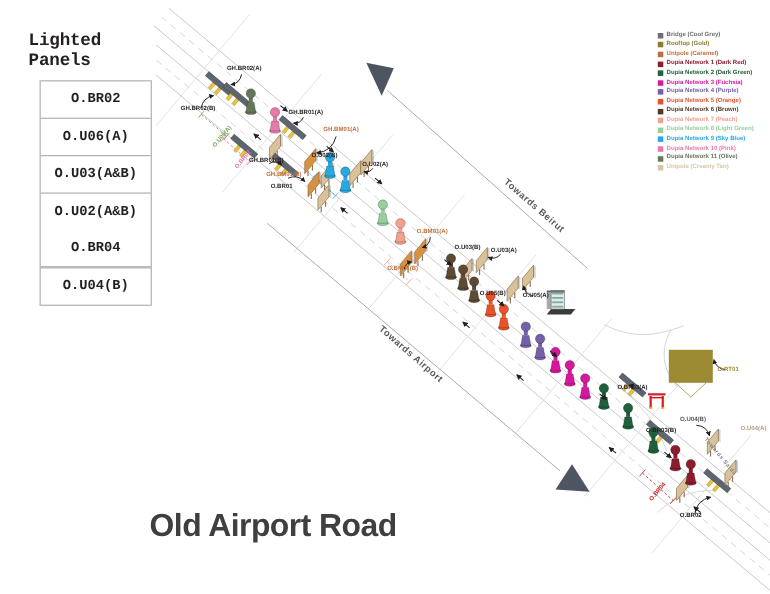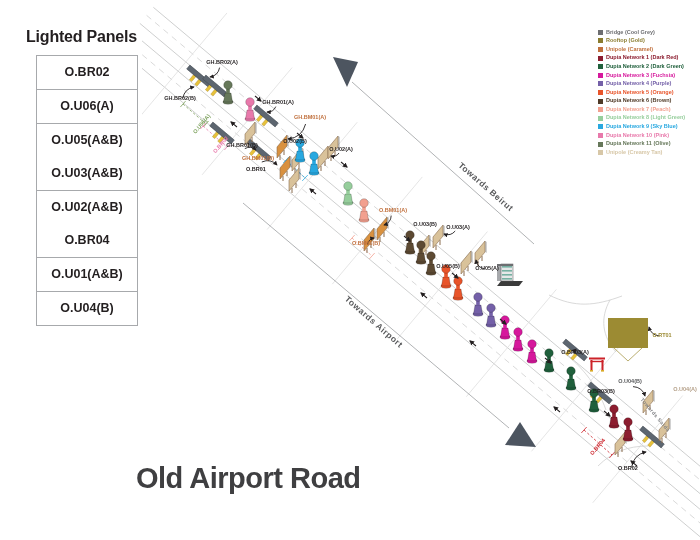--- a/index.html
+++ b/index.html
@@ -1,19 +1,19 @@
 <!DOCTYPE html>
 <html><head>
 <meta charset="utf-8">
 <style>
   html,body{margin:0;padding:0;background:#fff;width:700px;height:540px;overflow:hidden;
     font-family:"Liberation Sans", sans-serif;}
   #stage{position:relative;width:700px;height:540px;background:#fff;}
   #map-svg{position:absolute;left:0;top:0;z-index:1;}
-  .sidebar{position:absolute;left:24px;top:28px;width:118px;z-index:3;background:#fff;}
+  .sidebar{position:absolute;left:24px;top:28px;width:118px;z-index:3;background:#fff;font-family:Liberation Mono, monospace;}
   .sidebar-title{font-size:16px;font-weight:bold;color:#231f20;margin:0 0 9px 2px;letter-spacing:-0.2px;}
   .panel-list{margin-left:12px;width:100px;border:1px solid #a7a9ac;border-width:0 1px;}
   .panel-group{border-top:1px solid #a7a9ac;}
   .panel-group:last-child{border-bottom:1px solid #a7a9ac;}
   .panel-item{height:33px;line-height:33px;text-align:center;font-size:12.5px;font-weight:bold;
     color:#231f20;white-space:nowrap;}
   .legend{position:absolute;left:598px;top:28px;width:100px;z-index:3;}
   .legend-row{display:flex;align-items:center;height:8.6px;}
   .legend-swatch{width:5px;height:5px;flex:0 0 5px;margin-right:3px;}
   .legend-label{font-size:5.5px;font-weight:bold;line-height:1;white-space:nowrap;}
@@ -442,29 +442,27 @@
   <div class="sidebar">
     <div class="sidebar-title">Lighted Panels</div>
     <div class="panel-list">
         <div class="panel-group">
           <div class="panel-item">O.BR02</div>
         </div>
         <div class="panel-group">
           <div class="panel-item">O.U06(A)</div>
         </div>
         <div class="panel-group">
-          <div class="panel-item">O.U05(A&amp;B)</div>
           <div class="panel-item">O.U03(A&amp;B)</div>
         </div>
         <div class="panel-group">
           <div class="panel-item">O.U02(A&amp;B)</div>
           <div class="panel-item">O.BR04</div>
         </div>
         <div class="panel-group">
-          <div class="panel-item">O.U01(A&amp;B)</div>
         </div>
         <div class="panel-group">
           <div class="panel-item">O.U04(B)</div>
         </div>
       </div>
   </div>
 
   <div class="legend">
       <div class="legend-row">
         <span class="legend-swatch" style="background: rgb(109, 110, 113);"></span>

